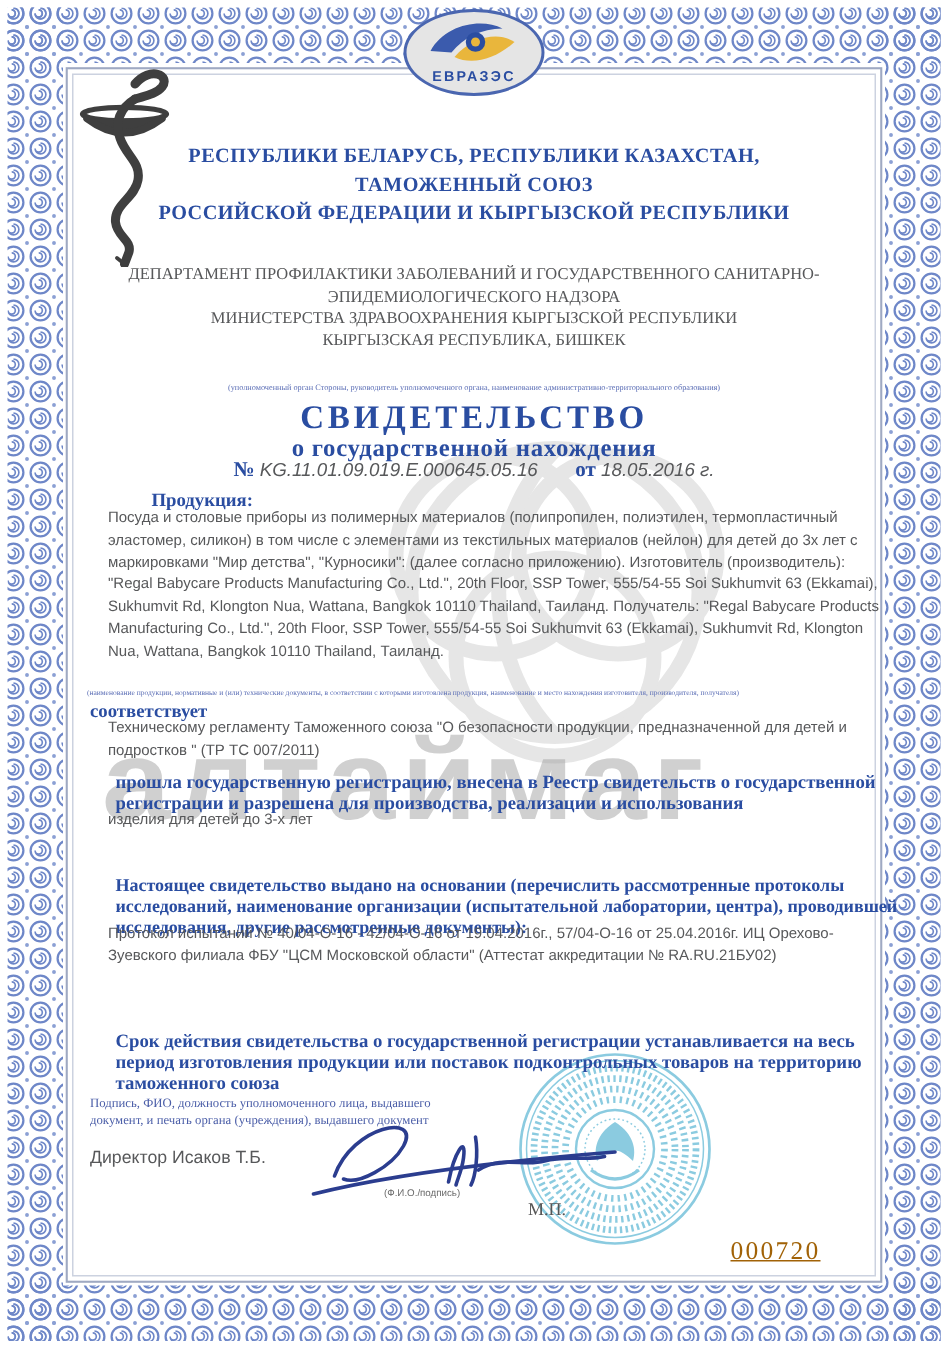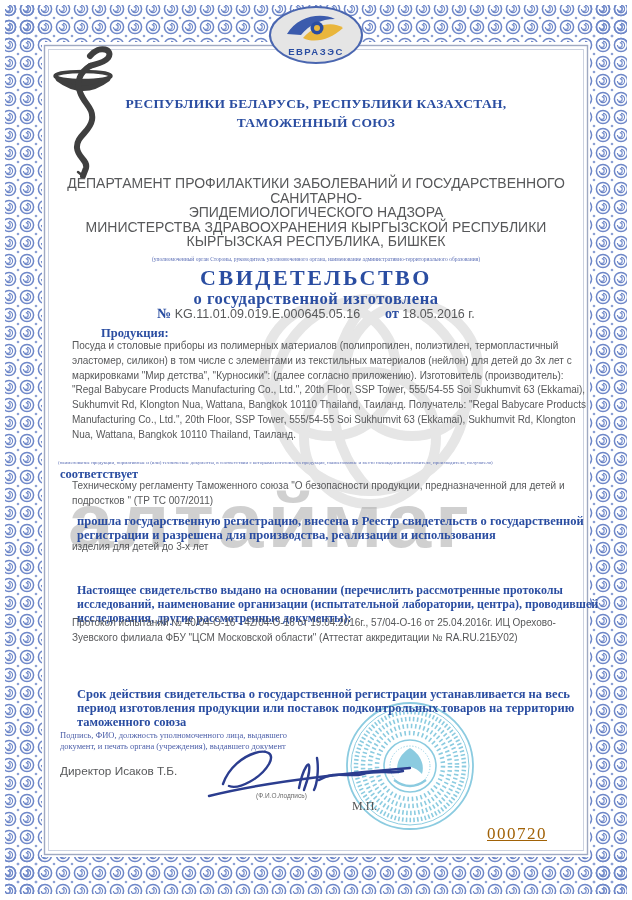--- a/index.html
+++ b/index.html
@@ -10,30 +10,30 @@
   }
   .abs { position:absolute; }
   .z0 { z-index:0; } .z1 { z-index:1; } .z2 { z-index:2; } .z3 { z-index:3; }
 
   .blue-serif { font-family:"Liberation Serif", serif; font-weight:bold; color:#2a4da1; }
   .gray-sans  { font-family:"Liberation Sans", sans-serif; color:#57585a; }
 
   .union-title { top:94px; left:45px; width:542px; text-align:center;
     font-size:13.5px; line-height:19px; letter-spacing:.3px; }
   .department  { top:176px; left:45px; width:542px; text-align:center;
-    font-size:14px; line-height:14.5px; }
+    font-size:11px; line-height:14.5px;font-family:Liberation Serif, serif; }
   .authority-caption { top:256px; left:45px; width:542px; text-align:center;
     font-size:5.5px; color:#5a6db5; font-family:"Liberation Serif", serif; white-space:nowrap; overflow:hidden;}
   .cert-title { top:265px; left:45px; width:542px; text-align:center;
     font-size:22px; letter-spacing:2.5px; }
   .cert-subtitle { top:289px; left:45px; width:542px; text-align:center;
     font-size:16.5px; letter-spacing:.5px; }
   .number-row { top:306px; left:45px; width:542px; text-align:center; font-size:12.5px; }
   .number-row .lbl { font-family:"Liberation Serif", serif; font-weight:bold; color:#2a4da1; font-size:14px; }
-  .number-row .val { color:#57585a; }
+  .number-row .val { color:#57585a;font-style:italic; }
   .number-row .sep { display:inline-block; width:18px; }
 
   .product-label { top:326px; left:60px; font-size:12.5px;margin-left:41px; }
   .body-text { left:72px; width:516px; font-size:10px; line-height:14.8px; }
   .tiny-caption { left:58px; width:520px; font-size:5px; color:#5a6db5;
     font-family:"Liberation Serif", serif; white-space:nowrap; overflow:hidden; }
   .blue-par { left:45px; width:522px; font-size:12.5px; line-height:13.8px;margin-left:32px; }
 
   .sig-caption { top:730px; left:60px; width:238px; font-size:8.5px; line-height:10.5px;
     font-family:"Liberation Serif", serif; color:#4b5ea8; font-weight:normal; }
@@ -105,33 +105,34 @@
       <ellipse cx="33" cy="30" rx="28" ry="4.5" stroke-width="3.5"></ellipse>
       <path d="M8,33 Q33,52 58,33" stroke-width="5" fill="#3f3f3f"></path>
       <path d="M40,20 C30,26 26,36 30,46 C34,58 44,62 42,74 C40,86 26,90 27,102 C28,112 38,114 36,122 L33,130" stroke-width="6"></path>
       <path d="M33,130 l-5,-4 M33,130 l2,-6" stroke-width="2.5"></path>
     </g>
   </svg>
 
   <div class="abs z2 union-title blue-serif">
     <div>РЕСПУБЛИКИ БЕЛАРУСЬ, РЕСПУБЛИКИ КАЗАХСТАН,</div>
     <div>ТАМОЖЕННЫЙ СОЮЗ</div>
+    <div>РОССИЙСКОЙ ФЕДЕРАЦИИ И КЫРГЫЗСКОЙ РЕСПУБЛИКИ</div>
   </div>
 
   <div class="abs z2 department gray-sans">
     <div>ДЕПАРТАМЕНТ ПРОФИЛАКТИКИ ЗАБОЛЕВАНИЙ И ГОСУДАРСТВЕННОГО САНИТАРНО-</div>
     <div>ЭПИДЕМИОЛОГИЧЕСКОГО НАДЗОРА</div>
     <div>МИНИСТЕРСТВА ЗДРАВООХРАНЕНИЯ КЫРГЫЗСКОЙ РЕСПУБЛИКИ</div>
     <div>КЫРГЫЗСКАЯ РЕСПУБЛИКА, БИШКЕК</div>
   </div>
 
   <div class="abs z2 authority-caption">(уполномоченный орган Стороны, руководитель уполномоченного органа, наименование административно-территориального образования)</div>
 
   <div class="abs z2 cert-title blue-serif">СВИДЕТЕЛЬСТВО</div>
-  <div class="abs z2 cert-subtitle blue-serif">о государственной изготовлена</div>
+  <div class="abs z2 cert-subtitle blue-serif">о государственной нахождения</div>
 
   <div class="abs z2 number-row">
     <span class="lbl">№</span>
     <span class="val">KG.11.01.09.019.E.000645.05.16</span>
     <span class="sep"></span>
     <span class="lbl">от</span>
     <span class="val">18.05.2016 г.</span>
   </div>
 
   <div class="abs z2 product-label blue-serif">Продукция:</div>

